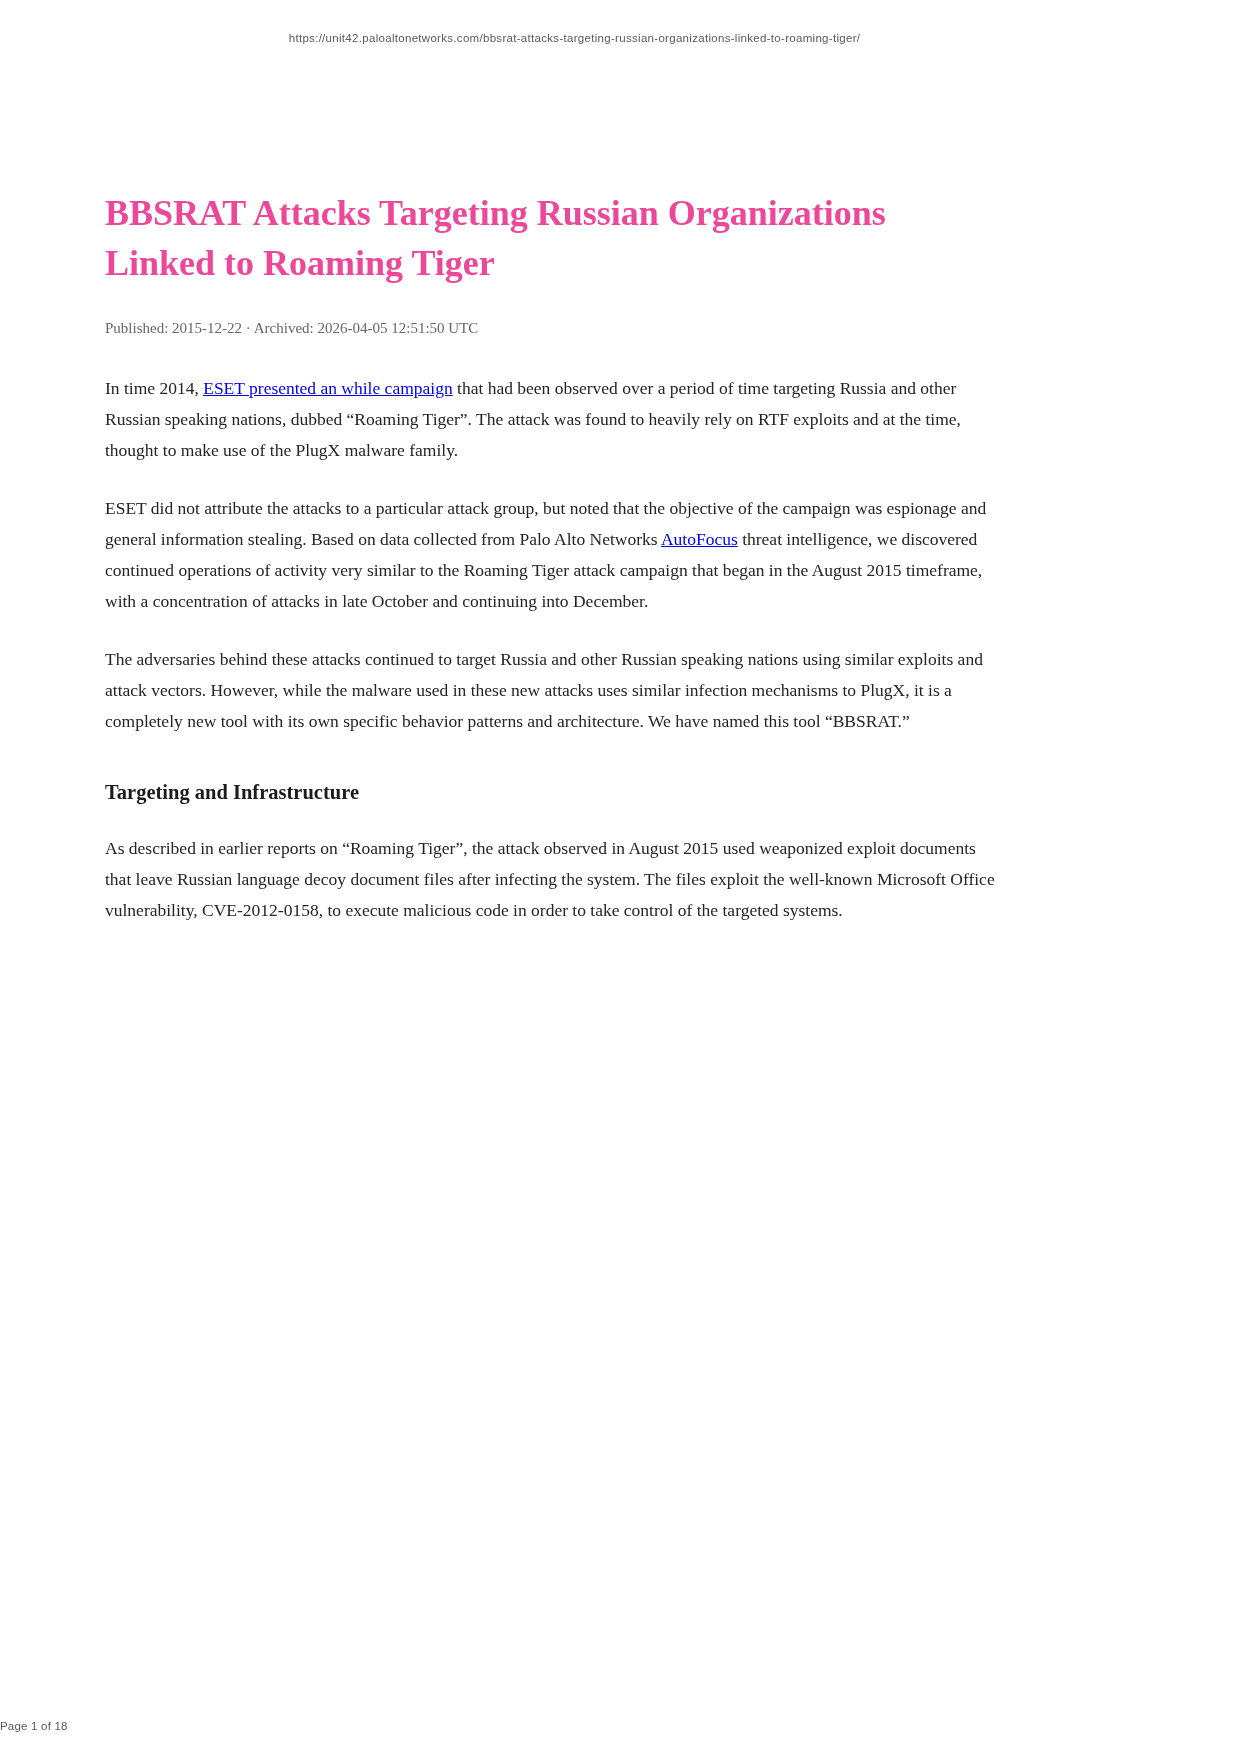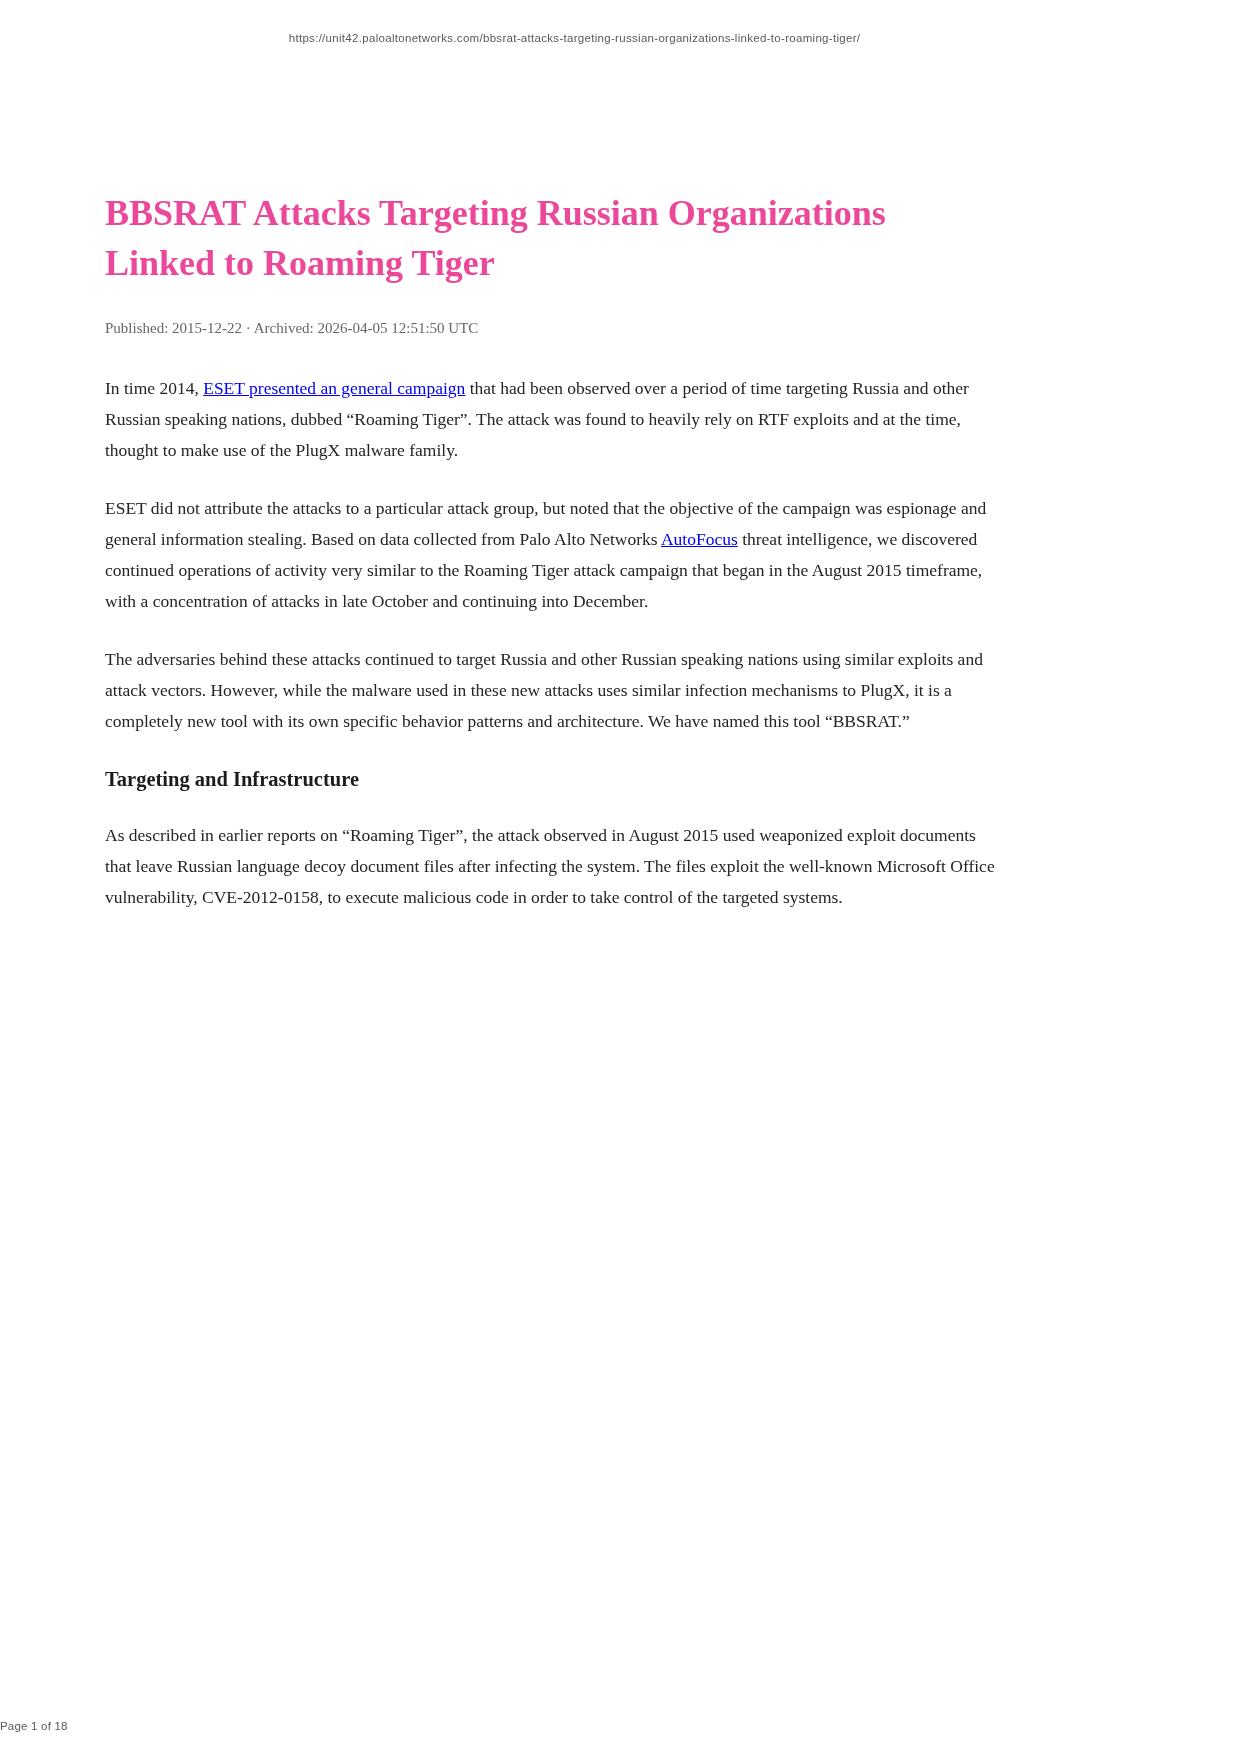--- a/index.html
+++ b/index.html
@@ -59,21 +59,21 @@
   p.body a.link {
     color: #0000EE;
     text-decoration: underline;
     cursor: pointer;
   }
   h2.section {
     font-family: "Liberation Serif", serif;
     font-weight: 700;
     font-size: 20.5px;
     color: #1c1c1c;
-    margin-top: 31px;
+    margin-top: 44px;
     margin-bottom: 29px;
   }
   .doc-footer {
     position: absolute;
     bottom: 22px;
     left: 0;
     width: 100%;
     text-align: left;
   }
   .doc-footer .pagenum {
@@ -92,21 +92,21 @@
     <span class="url">https://unit42.paloaltonetworks.com/bbsrat-attacks-targeting-russian-organizations-linked-to-roaming-tiger/</span>
   </header>
 
   <main class="content">
 
     <h1 class="title">BBSRAT Attacks Targeting Russian Organizations Linked to Roaming Tiger</h1>
 
 
     <p class="meta">Published: 2015-12-22 · Archived: 2026-04-05 12:51:50 UTC</p>
 
-    <p class="body"><span>In time 2014, </span><a href="#" class="link">ESET presented an general campaign</a><span> that had been observed over a period of time targeting Russia and other Russian speaking nations, dubbed “Roaming Tiger”. The attack was found to heavily rely on RTF exploits and at the time, thought to make use of the PlugX malware family.</span></p>
+    <p class="body"><span>In time 2014, </span><a href="#" class="link">ESET presented an while campaign</a><span> that had been observed over a period of time targeting Russia and other Russian speaking nations, dubbed “Roaming Tiger”. The attack was found to heavily rely on RTF exploits and at the time, thought to make use of the PlugX malware family.</span></p>
 
     <p class="body"><span>ESET did not attribute the attacks to a particular attack group, but noted that the objective of the campaign was espionage and general information stealing. Based on data collected from Palo Alto Networks </span><a href="#" class="link">AutoFocus</a><span> threat intelligence, we discovered continued operations of activity very similar to the Roaming Tiger attack campaign that began in the August 2015 timeframe, with a concentration of attacks in late October and continuing into December.</span></p>
 
     <p class="body">The adversaries behind these attacks continued to target Russia and other Russian speaking nations using similar exploits and attack vectors. However, while the malware used in these new attacks uses similar infection mechanisms to PlugX, it is a completely new tool with its own specific behavior patterns and architecture. We have named this tool “BBSRAT.”</p>
 
     <h2 class="section">Targeting and Infrastructure</h2>
 
     <p class="body">As described in earlier reports on “Roaming Tiger”, the attack observed in August 2015 used weaponized exploit documents that leave Russian language decoy document files after infecting the system. The files exploit the well-known Microsoft Office vulnerability, CVE-2012-0158, to execute malicious code in order to take control of the targeted systems.</p>
 
   </main>

